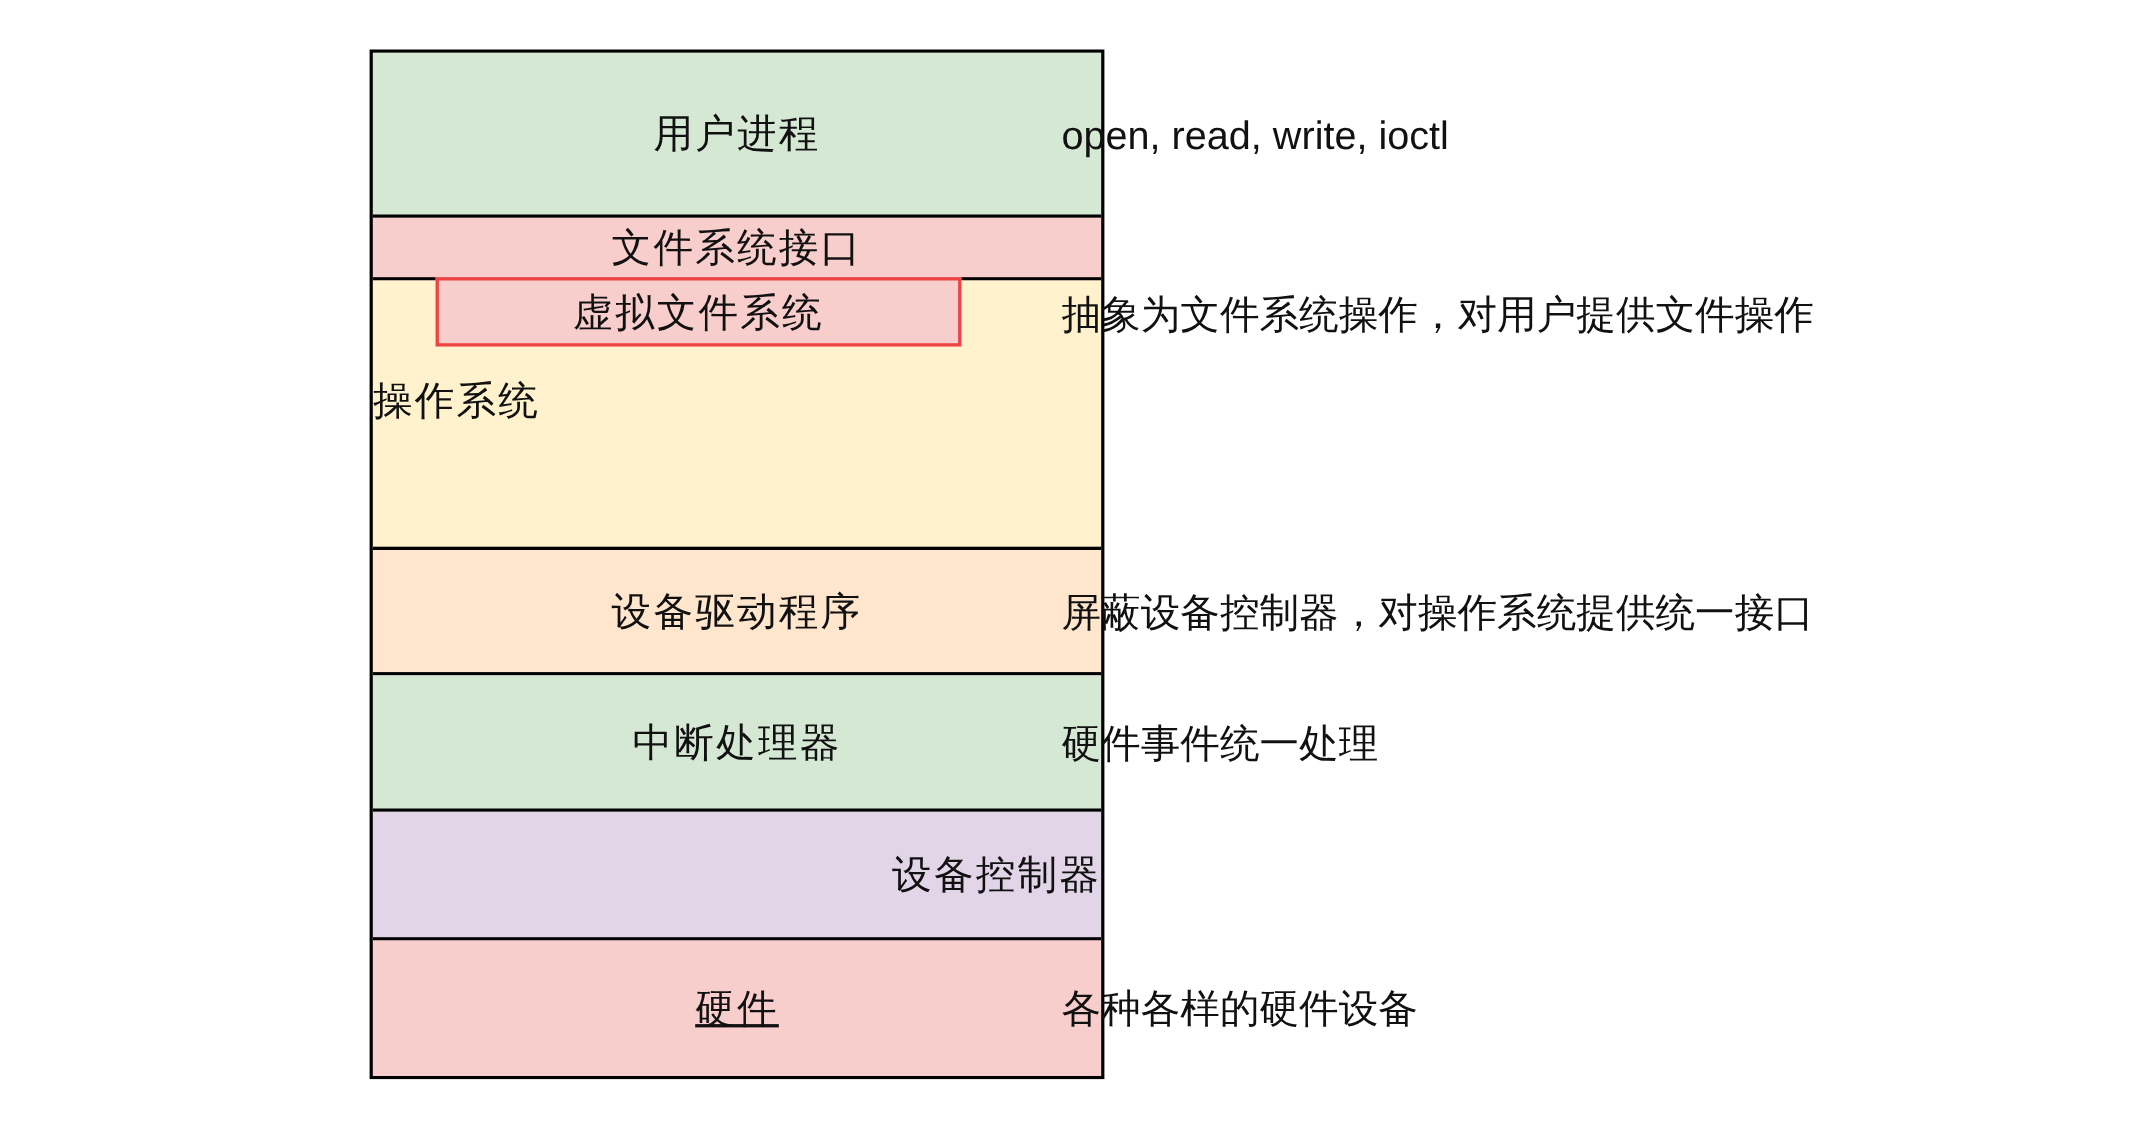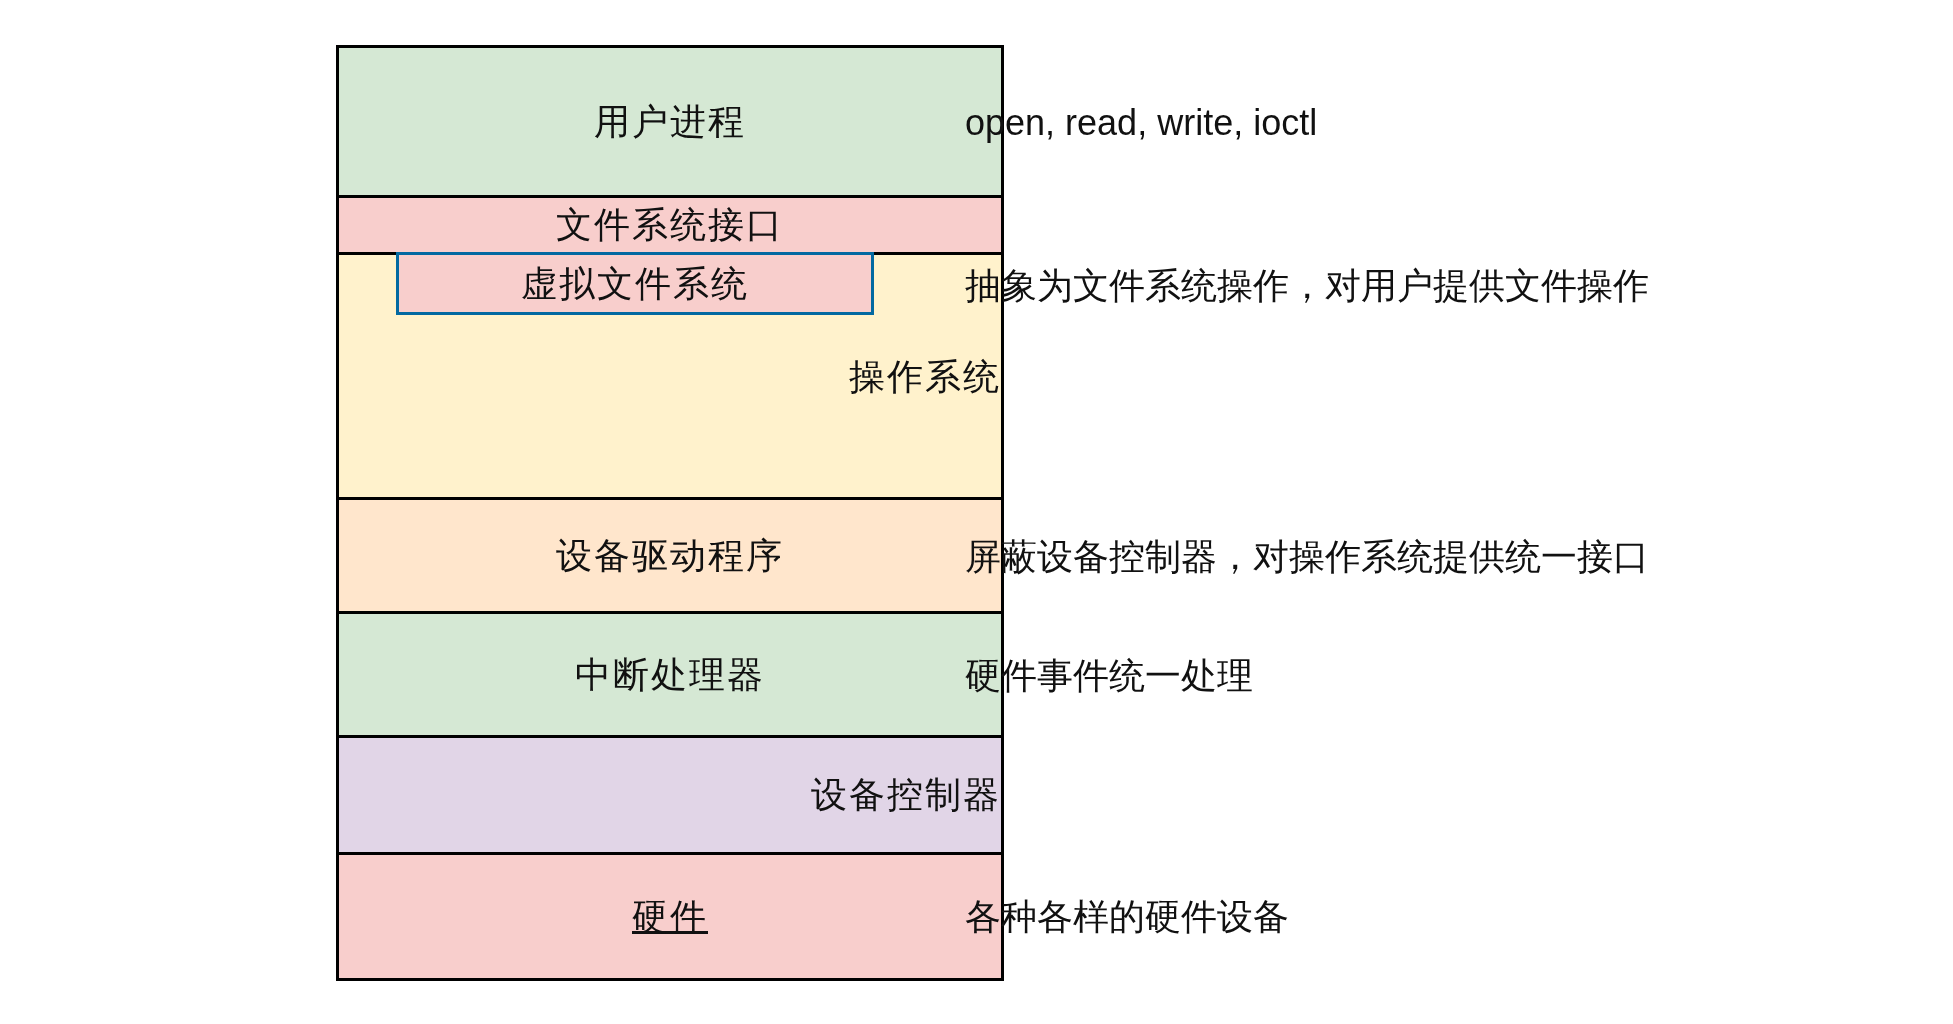--- a/index.html
+++ b/index.html
@@ -51,31 +51,31 @@
   .l-hw   { height: 123px; text-decoration: underline; }
 
   
   .vfs {
     position: absolute;
     left: 57px;
     top: -3px;
     width: 478px;
     height: 63px;
     box-sizing: border-box;
-    border: 3px solid #0369a1;
+    border: 3px solid #ef4444;
     display: flex;
     align-items: center;
     justify-content: center;
   }
   .os-label {
     position: absolute;
     left: 0;
     right: 0;
-    top: 100px;
-    text-align: right;
+    top: 87px;
+    text-align: left;
   }
 
   
   .annotations {
     position: absolute;
     left: 965px;
     top: 0;
     width: 960px;
     height: 965px;
   }

